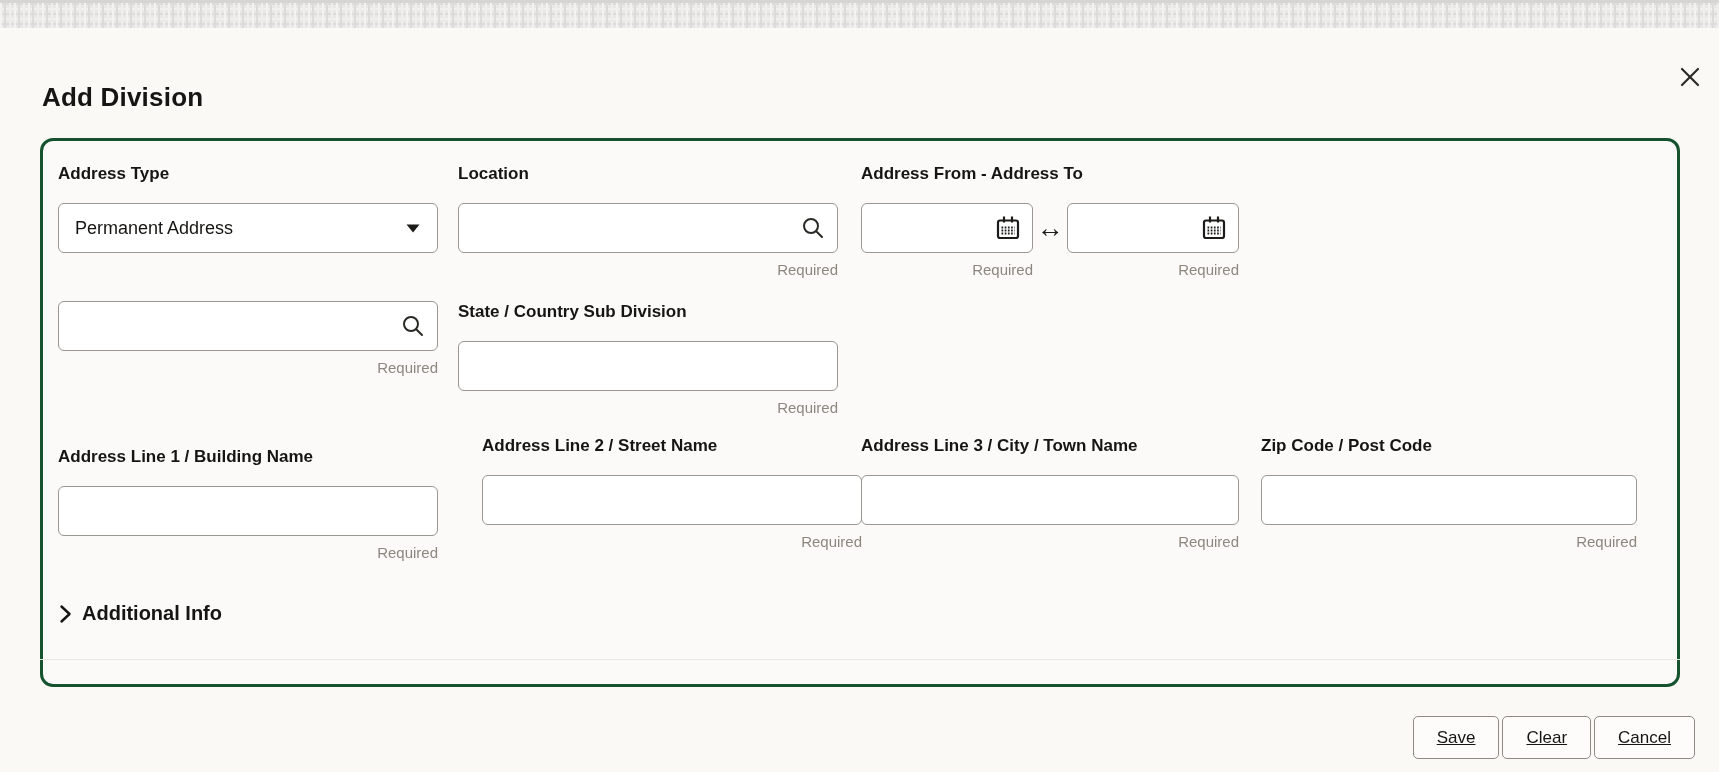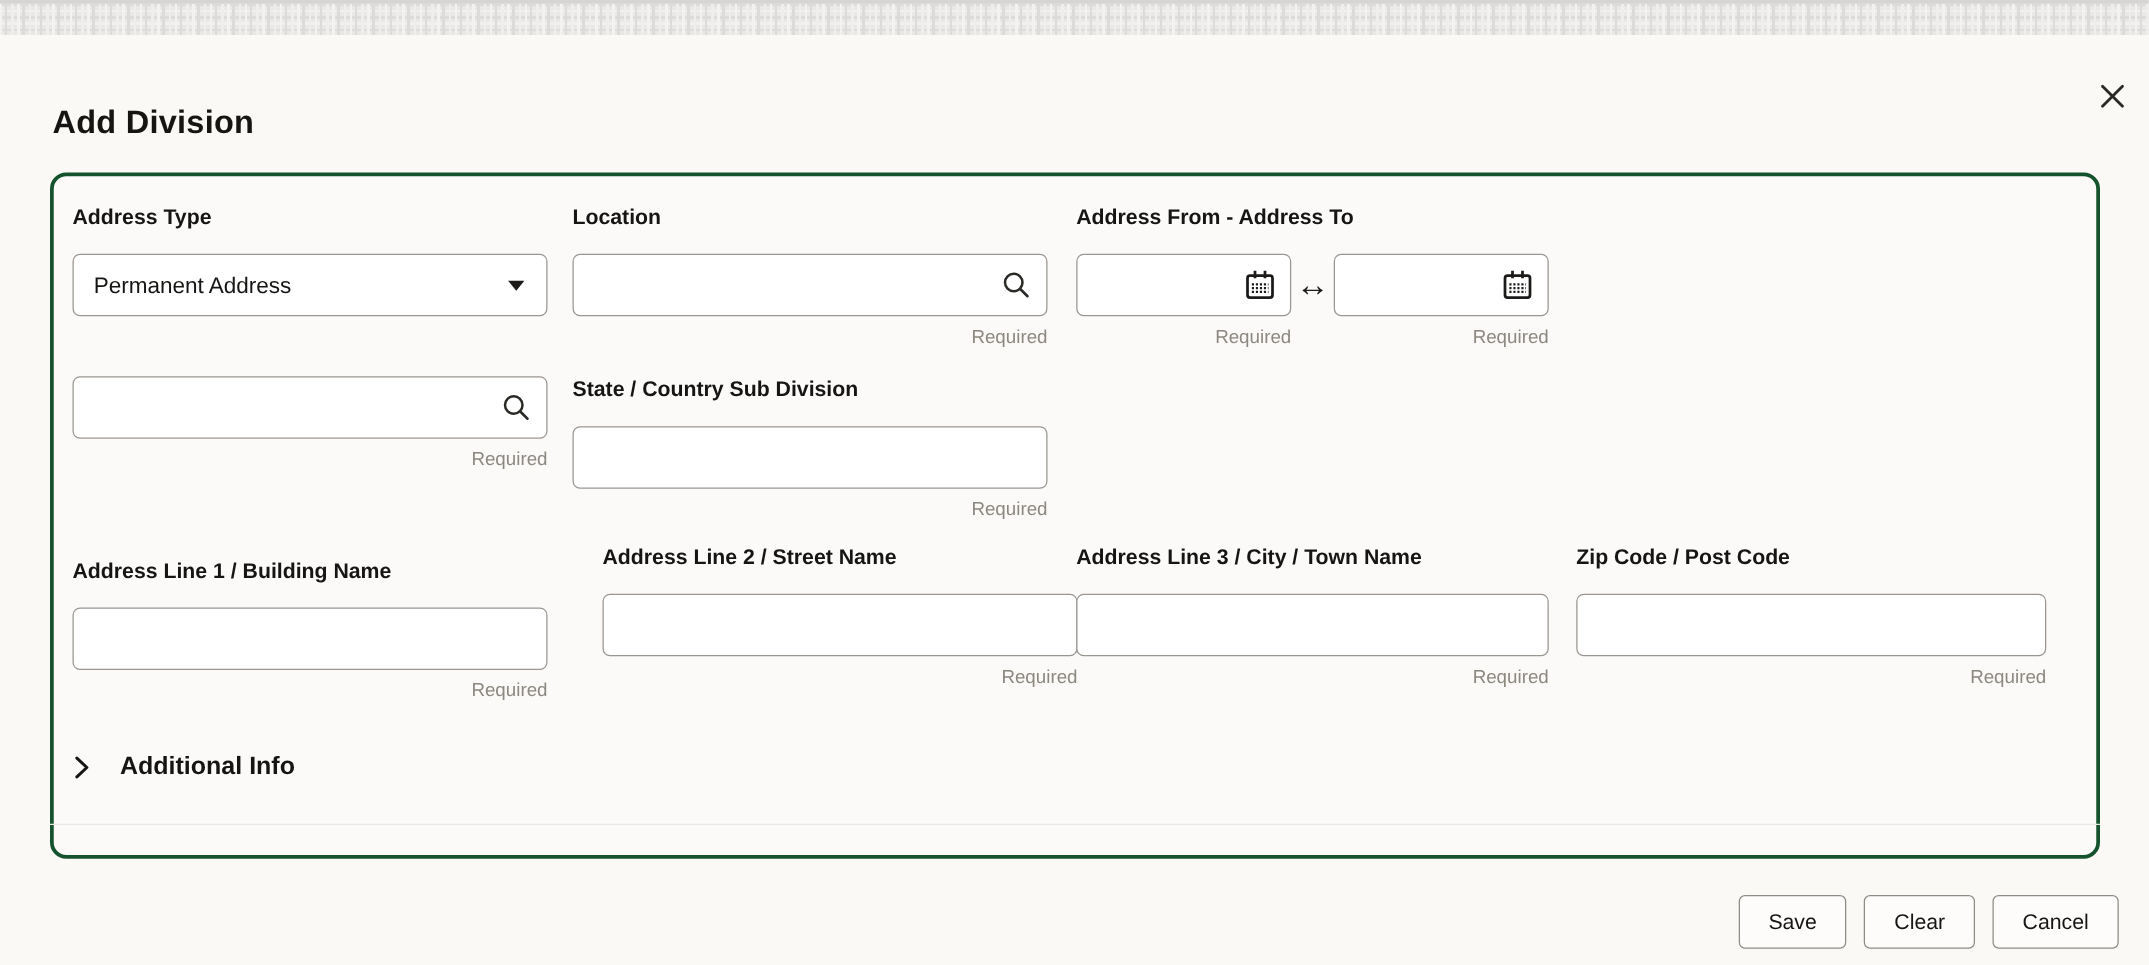--- a/index.html
+++ b/index.html
@@ -89,33 +89,33 @@
   .date-row { display: flex; align-items: flex-start; }
   .date-col { width: 172px; }
   .range-arrow {
     width: 34px; height: 50px;
     display: flex; align-items: center; justify-content: center;
     font-size: 27px; font-weight: 700; color: #1c1b19;
   }
 
   .section-header {
     position: absolute; left: 57px; top: 574px;
-    display: flex; align-items: center; gap: 23px;
+    display: flex; align-items: center; gap: 9px;
     cursor: pointer;
   }
   .section-title { font-size: 20px; font-weight: 700; color: #161513; }
 
   .divider {
     position: absolute; left: 40px; top: 631px;
     width: 1640px; height: 1px; background: #e9e7e2;
   }
 
   .footer {
     position: absolute; right: 24px; top: 688px;
-    display: flex; gap: 14px;
+    display: flex; gap: 3px; text-decoration: underline;
   }
   .action-btn {
     height: 43px; padding: 0 23px;
     background: #fdfcfa;
     border: 1px solid #8f8b85;
     border-radius: 5px;
     font-family: "Liberation Sans", sans-serif;
     font-size: 17px; color: #161513;
     cursor: pointer;
   }

